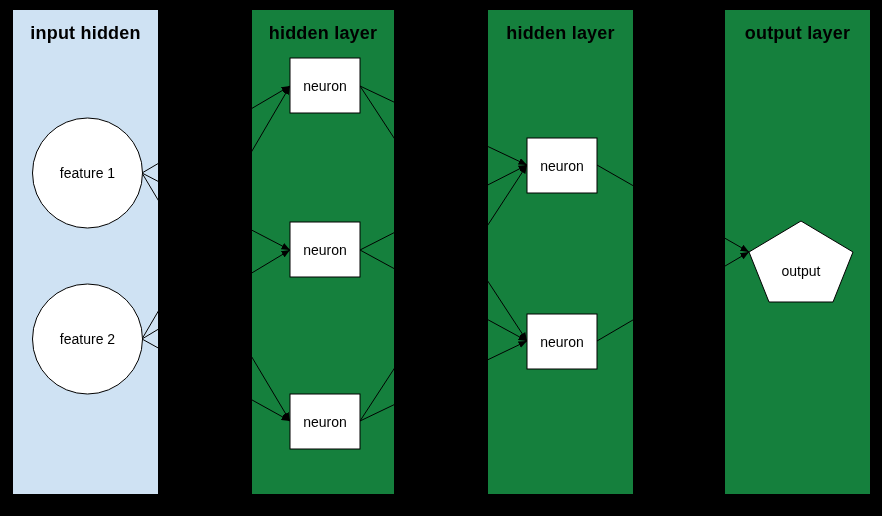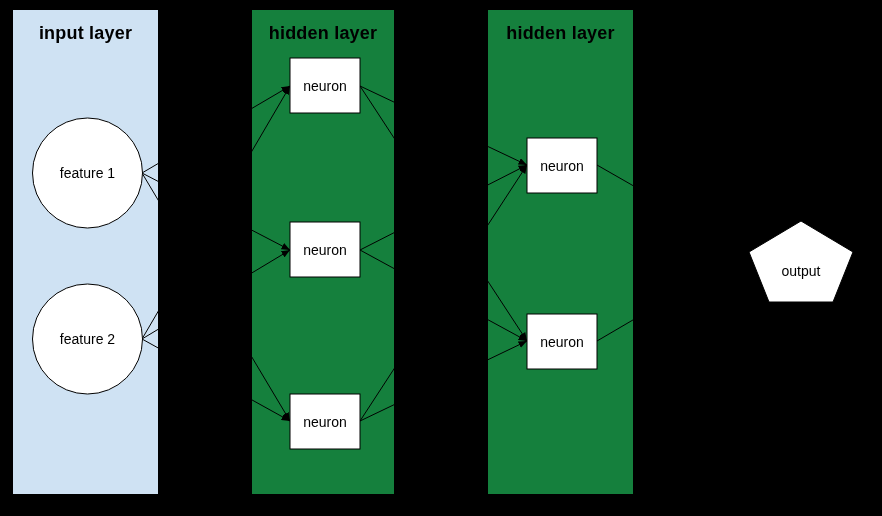--- a/index.html
+++ b/index.html
@@ -57,31 +57,34 @@
     text-anchor: middle;
     dominant-baseline: central;
   }
 </style>
 </head>
 <body>
 
 <div class="stage">
 
   <div class="panel input" style="left:13px; width:145px;">
-    <div class="panel-title">input layer</div>
+    <div class="panel-title">input hidden</div>
   </div>
 
   <div class="panel plain" style="left:252px; width:142px;">
     <div class="panel-title">hidden layer</div>
   </div>
 
   <div class="panel plain" style="left:488px; width:145px;">
     <div class="panel-title">hidden layer</div>
   </div>
 
+  <div class="panel plain" style="left:725px; width:145px;">
+    <div class="panel-title">output layer</div>
+  </div>
 
   <svg class="overlay" viewBox="0 0 882 516">
     <defs>
       <marker id="arrow" markerWidth="9" markerHeight="7" refX="8.5" refY="3.5" orient="auto" markerUnits="userSpaceOnUse">
         <path d="M0,0 L8.5,3.5 L0,7 Z" fill="#000000"></path>
       </marker>
     </defs>
 
     <line class="edge" x1="142" y1="173" x2="290" y2="86" marker-end="url(#arrow)"></line>
     <line class="edge" x1="142" y1="173" x2="290" y2="250" marker-end="url(#arrow)"></line>

